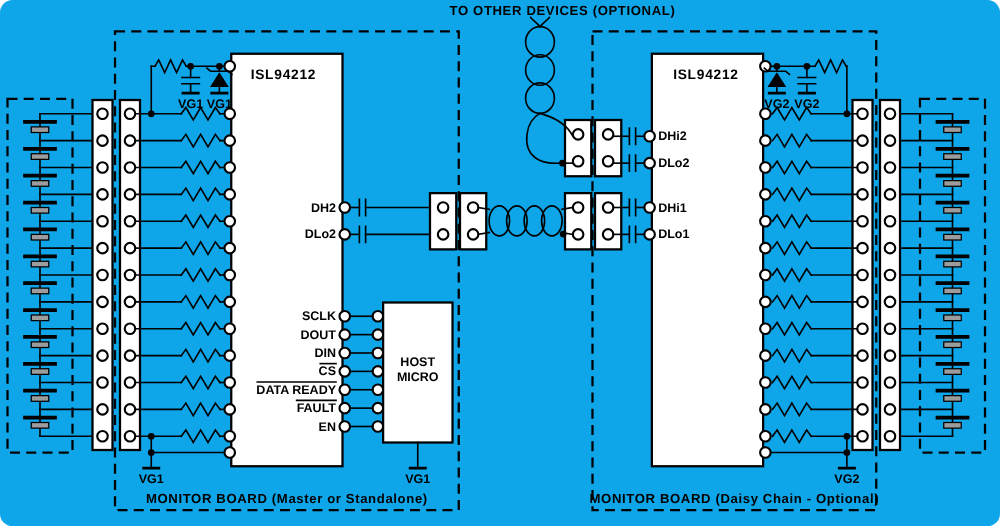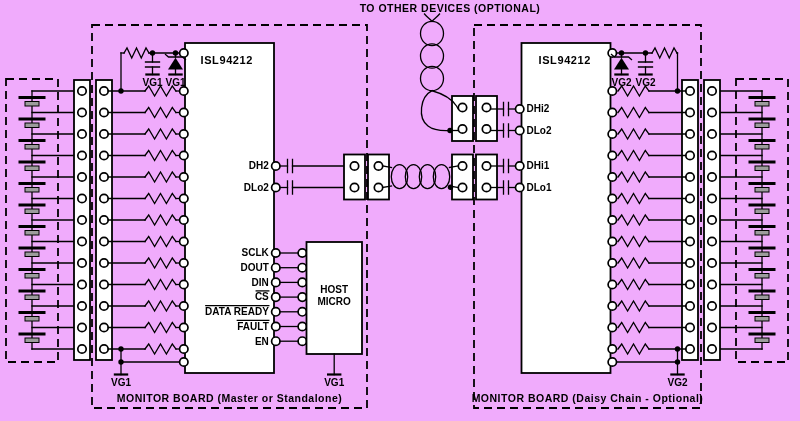--- a/index.html
+++ b/index.html
@@ -1,16 +1,16 @@
 <!DOCTYPE html>
 <html><head>
 <meta charset="utf-8">
 <style>
   html,body{margin:0;padding:0;background:#ffffff;}
-  #stage{width:800px;height:421px;position:relative;background:#f0abfc;overflow:hidden;}
+  #stage{width:800px;height:421px;position:relative;background:#0ea5e9;overflow:hidden;border-radius:10px;}
   svg{display:block;}
   .w{stroke:#000;stroke-width:1.3;fill:none;stroke-linecap:square;}
   .gb{stroke:#000;stroke-width:2.2;fill:none;stroke-linecap:butt;}
   .dash{fill:none;stroke:#000;stroke-width:1.8;stroke-dasharray:8 5;}
   .box{fill:#fff;stroke:#000;stroke-width:1.8;}
   .pin{fill:#fff;stroke:#000;stroke-width:1.7;}
   .dot{fill:#000;stroke:none;}
   .plate{fill:#9c9c9c;stroke:#000;stroke-width:1;}
   text{font:700 10px "Liberation Sans","DejaVu Sans",sans-serif;fill:#000;}
   text.cap{font-size:10.5px;letter-spacing:.5px;}

